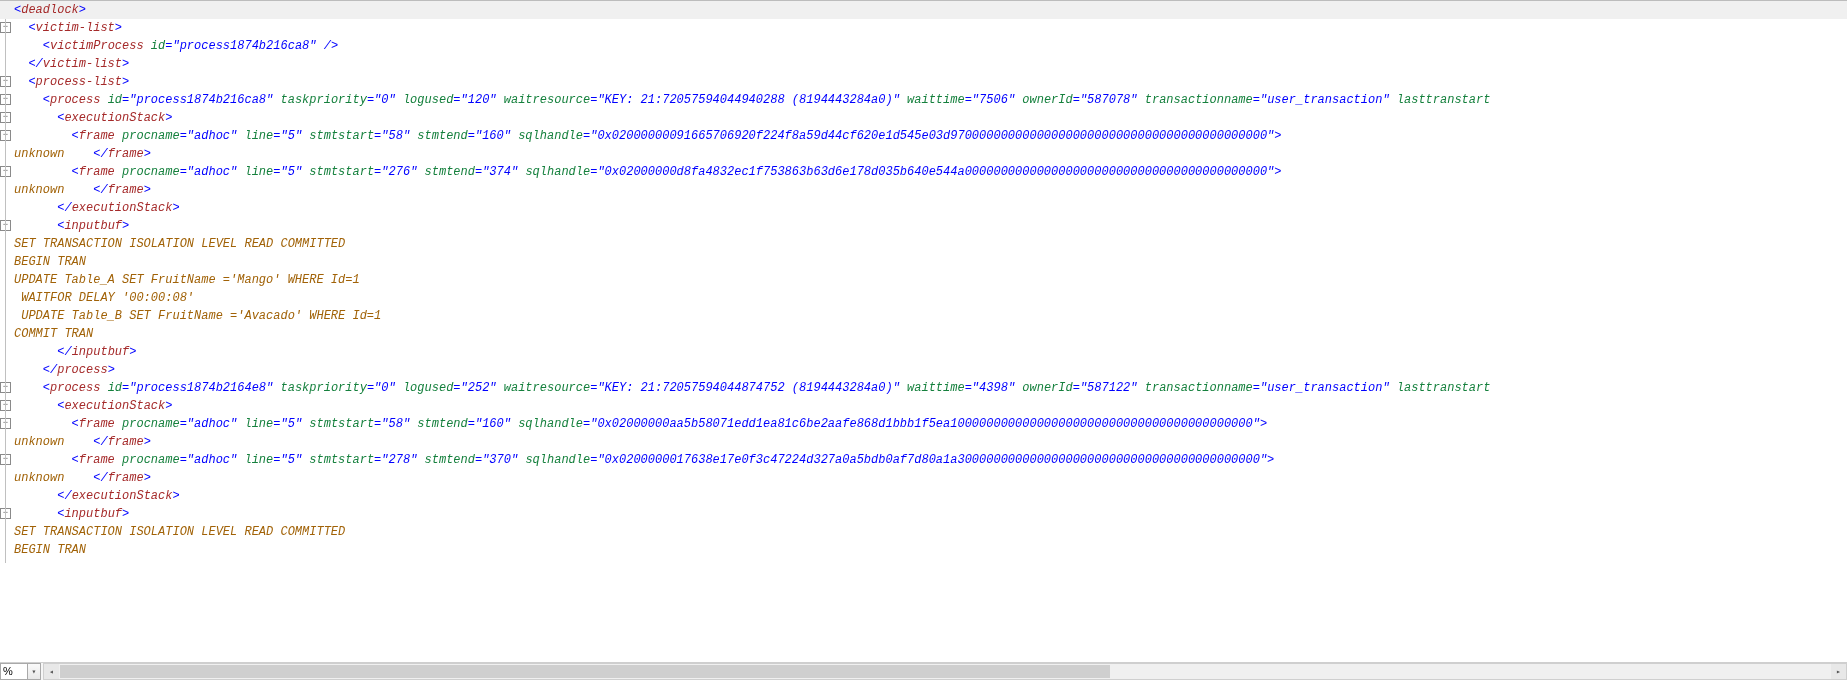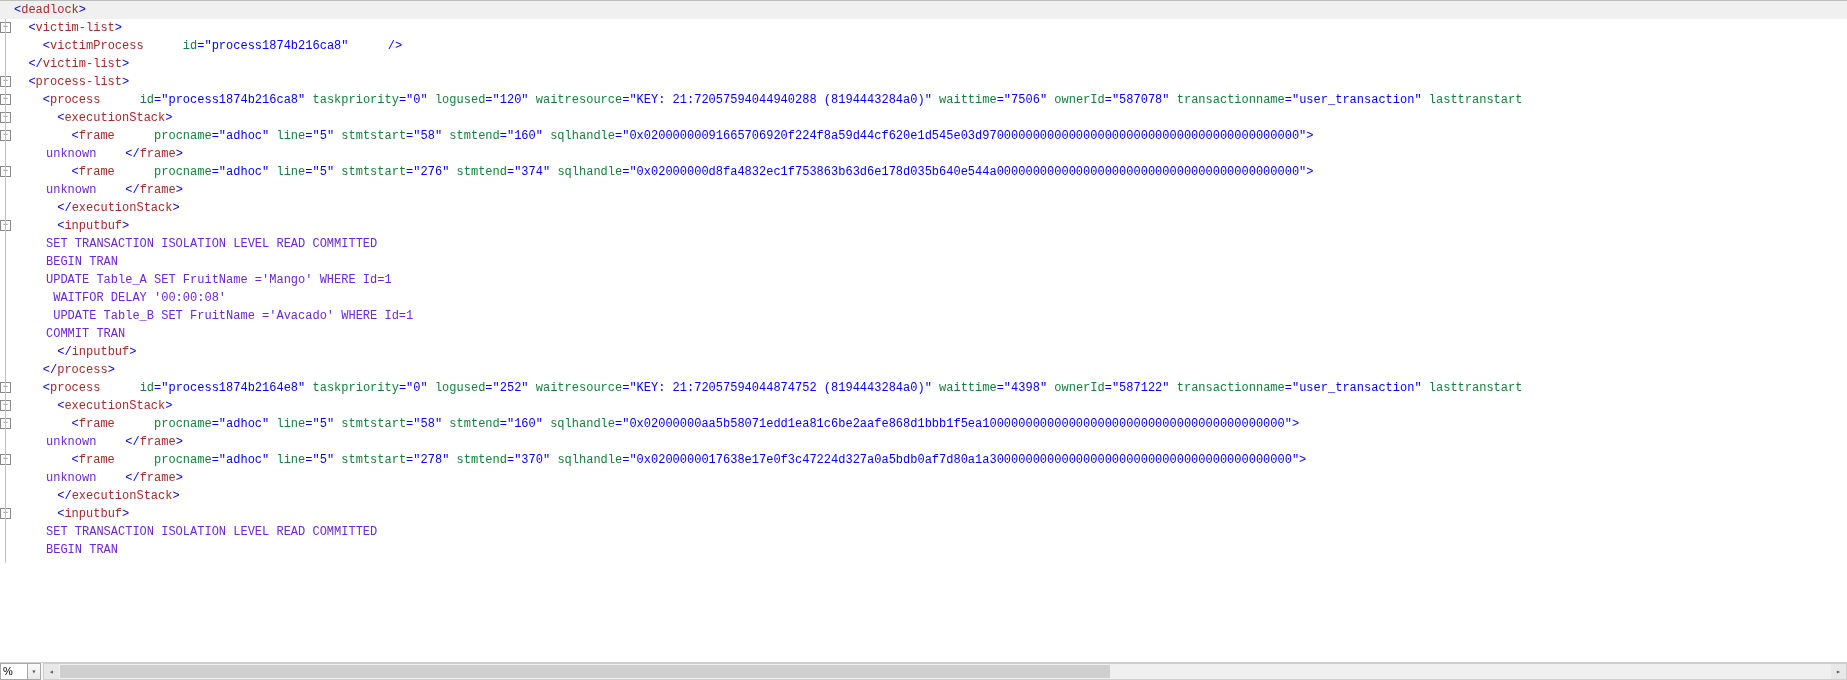--- a/index.html
+++ b/index.html
@@ -9,20 +9,21 @@
     font-size: 12px;
     background: #fff;
     display: flex;
     flex-direction: column;
   }
   .editor-wrap {
     position: relative;
     flex: 1 1 auto;
     overflow: auto;
     border-top: 1px solid #bcbcbc;
+    font-style: italic;
   }
   .editor {
     white-space: pre;
     line-height: 18px;
     min-width: 2600px;
     padding-bottom: 4px;
   }
   .line {
     display: block;
     height: 18px;
@@ -59,21 +60,21 @@
   .guide {
     position: absolute;
     left: 5px;
     width: 1px;
     background: #c0c0c0;
   }
   .p  { color: #0000ff; } 
   .t  { color: #a52a2a; } 
   .a  { color: #15803d; } 
   .v  { color: #0000ff; } 
-  .tx { color: #6d28d9; margin-left: 32px; }   
+  .tx { color: #a16207; }   
   .status-bar {
     flex: 0 0 18px;
     height: 18px;
     background: #f6f6f6;
     border-top: 1px solid #cfcfcf;
     display: flex;
     align-items: center;
   }
   .zoom-box {
     width: 28px;

